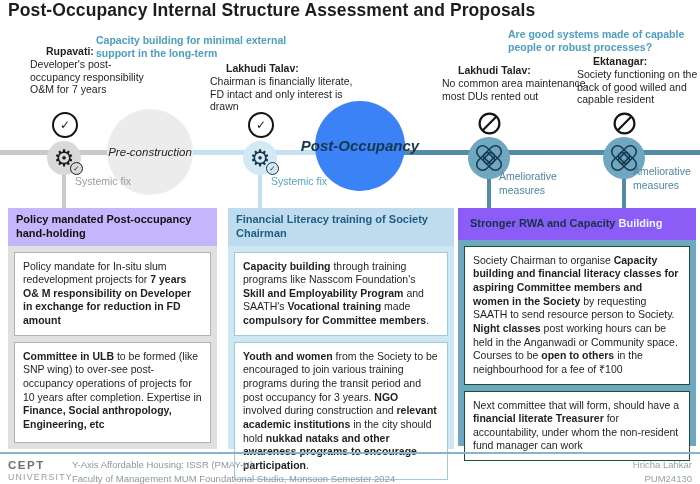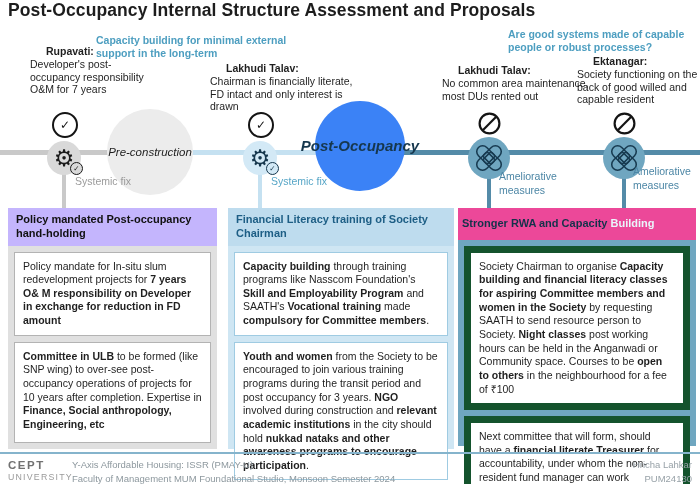--- a/index.html
+++ b/index.html
@@ -71,28 +71,28 @@
   #amel2   { left:633px; top:165px; width:74px; color:#4c86a5; }
 
   .col { position:absolute; top:208px; display:flex; flex-direction:column; }
   #col-left  { left:8px;   width:209px; height:241px; background:#e0e0e0; }
   #col-mid   { left:228px; width:226px; height:241px; background:#cfe6f3; }
   #col-right { left:458px; width:238px; height:238px; background:#6fa6c0; }
 
   .col-header { font-size:11px; font-weight:bold; line-height:1.25; padding:5px 8px; }
   #col-left  .col-header { background:#c4b5fd; color:#111111; }
   #col-mid   .col-header { background:#bedcee; color:#1d5e85; }
-  #col-right .col-header { background:#ec4899; color:#14324a; padding:9px 4px; }
+  #col-right .col-header { background:#8b5cf6; color:#14324a; padding:9px 12px; }
   #col-right .col-header .light { color:#eaf5fb; }
 
   .col-body { flex:1; display:flex; flex-direction:column; gap:6px; padding:6px;border-radius:10px; }
   .wbox { background:#ffffff; padding:7px 8px; font-size:10.5px; line-height:1.3; color:#1f1f1f; }
   #col-left  .wbox { border:1px solid #b3b3b3; }
   #col-mid   .wbox { border:1px solid #9fcbe2; }
-  #col-right .wbox { border:7px solid #14532d; }
+  #col-right .wbox { border:1px solid #14532d; }
   .grow { flex:1; }
   .b { font-weight:bold; }
 
   .footer-line { position:absolute; left:0; top:452px; width:700px; height:2px; background:#85b4cc; }
   .cept { position:absolute; left:8px; top:459px; line-height:1.15; }
   .cept .l1 { font-size:11.5px; letter-spacing:1.5px; font-weight:600; color:#717171; }
   .cept .l2 { font-size:8.8px; letter-spacing:1.2px; color:#9a9a9a; }
   .course { position:absolute; left:72px; top:458px; font-size:9.5px; color:#8d989e; line-height:1.45; }
   .credit { position:absolute; right:8px; top:458px; font-size:9.5px; color:#98a2a8;
             text-align:right; line-height:1.45; }

